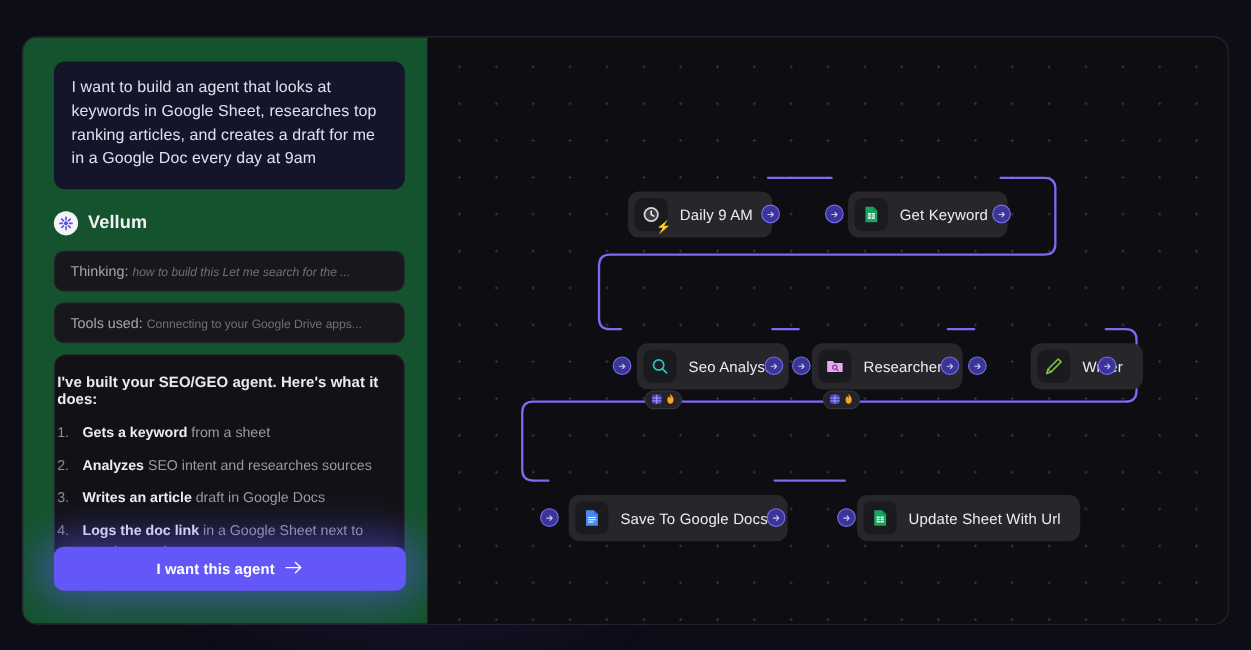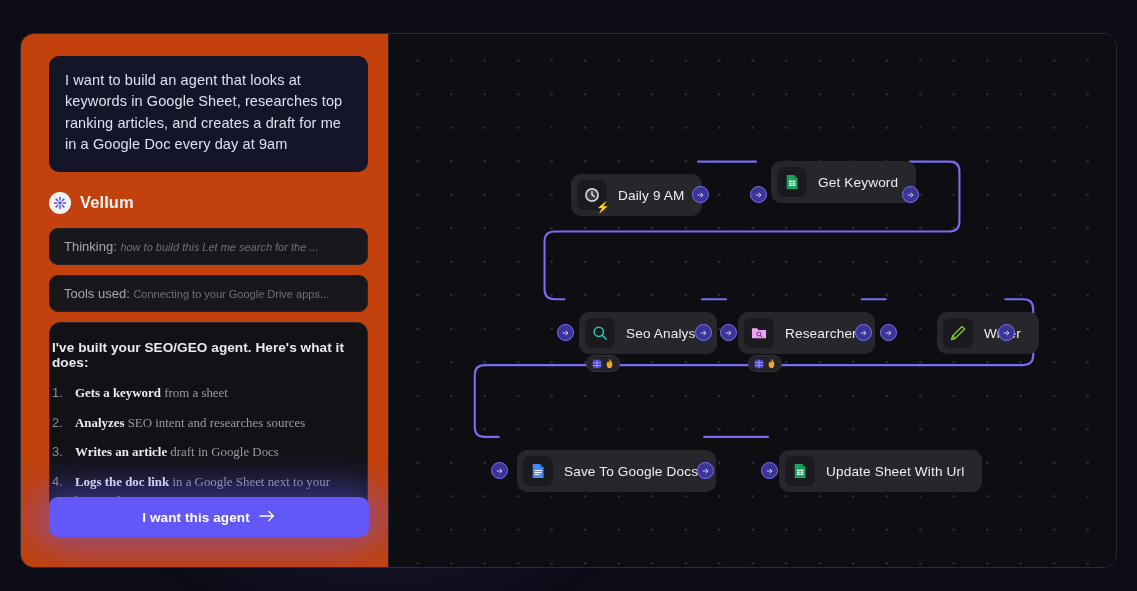--- a/index.html
+++ b/index.html
@@ -39,21 +39,21 @@
     border-bottom-left-radius: 14px;
     border-bottom-right-radius: 14px;
     overflow: hidden;
     display: flex;
   }
 
   
   #chat-panel {
     width: 368px;
     height: 100%;
-    background: #c2410c;
+    background: #14532d;
     border-right: 1px solid #232329;
     padding: 22px 20px 0 28px;
     position: relative;
     flex: none;
   }
 
   .user-bubble {
     background: #15152a;
     border-radius: 10px;
     padding: 14px 16px 16px 16px;
@@ -116,21 +116,21 @@
   .answer-list { list-style: none; }
   .answer-list li {
     display: flex;
     gap: 10px;
     margin-bottom: 11px;
     font-size: 12.9px;
     line-height: 1.45;
   }
   .answer-list li:last-child { margin-bottom: 0; }
   .li-num { color: #8b8b97; width: 13px; flex: none; }
-  .li-text { color: #9a9aa6; font-family: Liberation Serif, serif; }
+  .li-text { color: #9a9aa6; }
   .li-text b { color: #ececf3; font-weight: bold; }
 
   #cta-wrap {
     position: absolute;
     left: 28px;
     bottom: 30px;
     width: 320px;
   }
   #cta-glow {
     position: absolute;
@@ -342,21 +342,21 @@
       <svg width="10" height="10" viewBox="0 0 12 12" aria-hidden="true">
           <path d="M2.5 6 H8 M6 3.6 L8.4 6 L6 8.4" stroke="#cdc7ff" stroke-width="1.2" fill="none" stroke-linecap="round" stroke-linejoin="round"></path>
         </svg>
     </div>
     <div class="port" style="left:361px; top:152px;">
       <svg width="10" height="10" viewBox="0 0 12 12" aria-hidden="true">
           <path d="M2.5 6 H8 M6 3.6 L8.4 6 L6 8.4" stroke="#cdc7ff" stroke-width="1.2" fill="none" stroke-linecap="round" stroke-linejoin="round"></path>
         </svg>
     </div>
 
-    <div class="node" style="left:382px; top:127px;">
+    <div class="node" style="left:382px; top:140px;">
       <span class="node-icon">
         <svg width="18" height="18" viewBox="0 0 24 24" aria-hidden="true">
           <path d="M5 2.6 H14.6 L19.4 7.4 V21.4 H5 Z" fill="#1aa260"></path>
           <path d="M14.6 2.6 L19.4 7.4 H14.6 Z" fill="#0f8a4c"></path>
           <rect x="8" y="10.2" width="8.4" height="7" fill="#ffffff"></rect>
           <g stroke="#1aa260" stroke-width="0.95">
             <line x1="8" y1="12.6" x2="16.4" y2="12.6"></line>
             <line x1="8" y1="14.9" x2="16.4" y2="14.9"></line>
             <line x1="12.2" y1="10.2" x2="12.2" y2="17.2"></line>
           </g>

